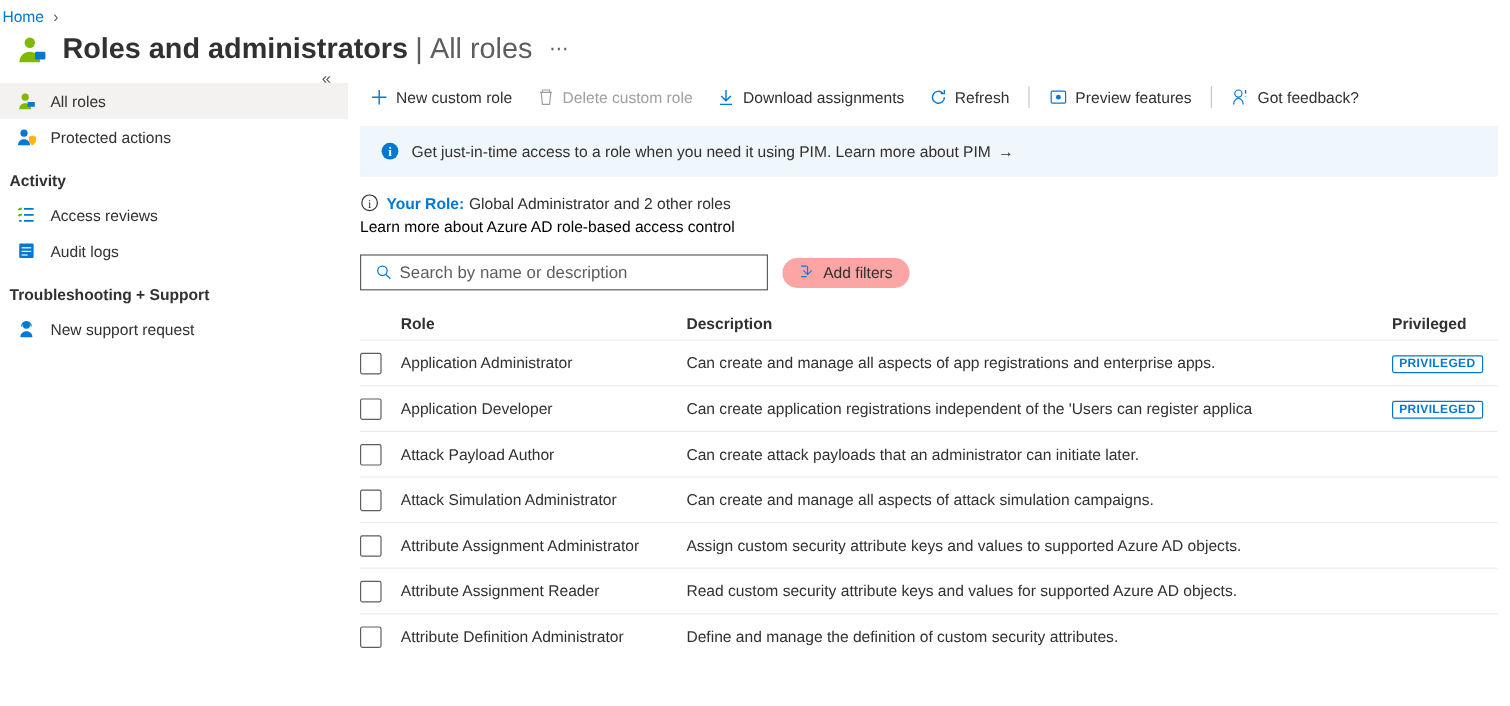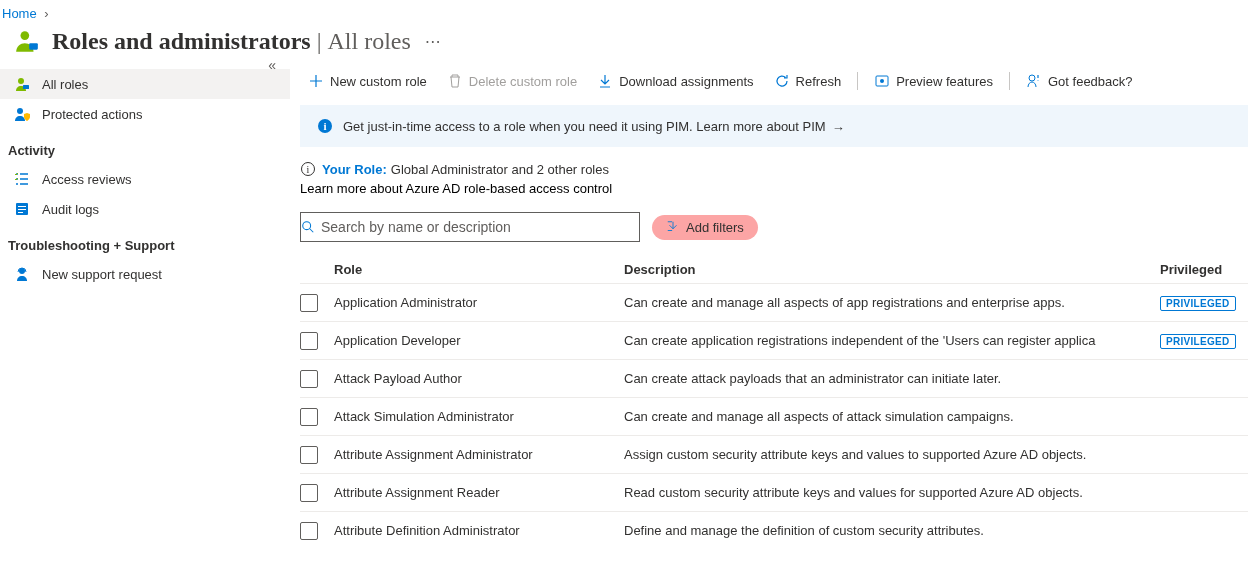--- a/index.html
+++ b/index.html
@@ -2,21 +2,21 @@
 <html><head>
   <meta charset="utf-8">
   <style>
     * { box-sizing: border-box; margin: 0; padding: 0; }
     body { font-family: "Segoe UI", -apple-system, sans-serif; font-size: 13px; color: #323130; background: #fff; width: 1258px; height: 588px; overflow: hidden; }
     
     .breadcrumb { padding: 6px 0 2px 2px; font-size: 13px; }
     .breadcrumb a { color: #0078d4; text-decoration: none; }
     .breadcrumb .chev { color: #605e5c; margin-left: 4px; }
     
-    .page-header { padding: 4px 0 8px 14px; display: flex; align-items: center; font-family: Liberation Serif, serif; }
+    .page-header { padding: 4px 0 8px 14px; display: flex; align-items: center; }
     .page-icon { width: 28px; height: 28px; margin-right: 10px; display: inline-flex; align-items: center; }
     .page-title { font-size: 24px; font-weight: 600; color: #323130; }
     .page-title-sep { font-size: 24px; font-weight: 300; color: #605e5c; margin: 0 6px; }
     .page-subtitle { font-size: 24px; font-weight: 400; color: #605e5c; }
     .page-ellipsis { color: #605e5c; margin-left: 14px; font-size: 16px; letter-spacing: 1px; }
     
     .layout { display: flex; }
     .sidebar { width: 290px; padding-top: 6px; position: relative; }
     .collapse-chev { position: absolute; right: 14px; top: -6px; color: #605e5c; font-size: 14px; }
     .nav-item { display: flex; align-items: center; padding: 7px 0 7px 14px; cursor: pointer; font-size: 13px; }
@@ -35,31 +35,31 @@
     .info-banner { background: #eff6fc; border: 1px solid #eff6fc; padding: 12px 16px; margin: 6px 0 14px 0; display: flex; align-items: center; font-size: 13px; }
     .info-banner .info-icon { width: 16px; height: 16px; margin-right: 10px; flex-shrink: 0; }
     .info-banner .arrow { margin-left: 6px; color: #323130; }
     
     .role-line { display: flex; align-items: center; margin-bottom: 4px; font-size: 13px; }
     .role-line .info-outline { width: 16px; height: 16px; margin-right: 6px; }
     .role-label { color: #0078d4; font-weight: 600; margin-right: 4px; }
     .learn-link { color: #000000; text-decoration: none; font-size: 13px; display: inline-block; margin-bottom: 16px; }
     
     .filter-row { display: flex; align-items: center; margin-bottom: 14px; gap: 12px; }
-    .search-box { display: flex; align-items: center; border: 1px solid #605e5c; padding: 4px 0; width: 340px; height: 30px; }
+    .search-box { display: flex; align-items: center; border: 1px solid #605e5c; padding: 4px 12px; width: 340px; height: 30px; }
     .search-box input { border: none; outline: none; font-size: 14px; flex: 1; font-family: inherit; color: #323130; }
     .search-box input::placeholder { color: #605e5c; }
     .search-icon { width: 14px; height: 14px; margin-right: 6px; }
     .filter-pill { display: inline-flex; align-items: center; background: #fca5a5; border-radius: 14px; padding: 5px 14px; cursor: pointer; font-size: 13px; }
     .filter-pill .pill-icon { width: 14px; height: 14px; margin-right: 6px; }
     
     .roles-table { width: 100%; }
     .roles-header { display: flex; font-weight: 600; font-size: 13px; padding: 6px 0; }
     .col-check { width: 34px; }
-    .col-role { width: 290px; padding-right: 10px; }
+    .col-role { width: 238px; padding-right: 10px; }
     .col-desc { flex: 1; padding-right: 10px; }
     .col-priv { width: 88px; text-align: left; }
     .roles-row { display: flex; align-items: center; border-top: 1px solid #edebe9; padding: 8px 0; min-height: 38px; font-size: 13px; }
     .checkbox { width: 18px; height: 18px; border: 1px solid #605e5c; border-radius: 2px; cursor: pointer; }
     .priv-badge { display: inline-block; border: 1px solid #0078d4; color: #0078d4; font-size: 10px; font-weight: 600; padding: 1px 5px; border-radius: 2px; letter-spacing: 0.3px; }
     .col-desc-text { white-space: nowrap; overflow: hidden; text-overflow: clip; }
   </style>
 </head>
 <body>
 

